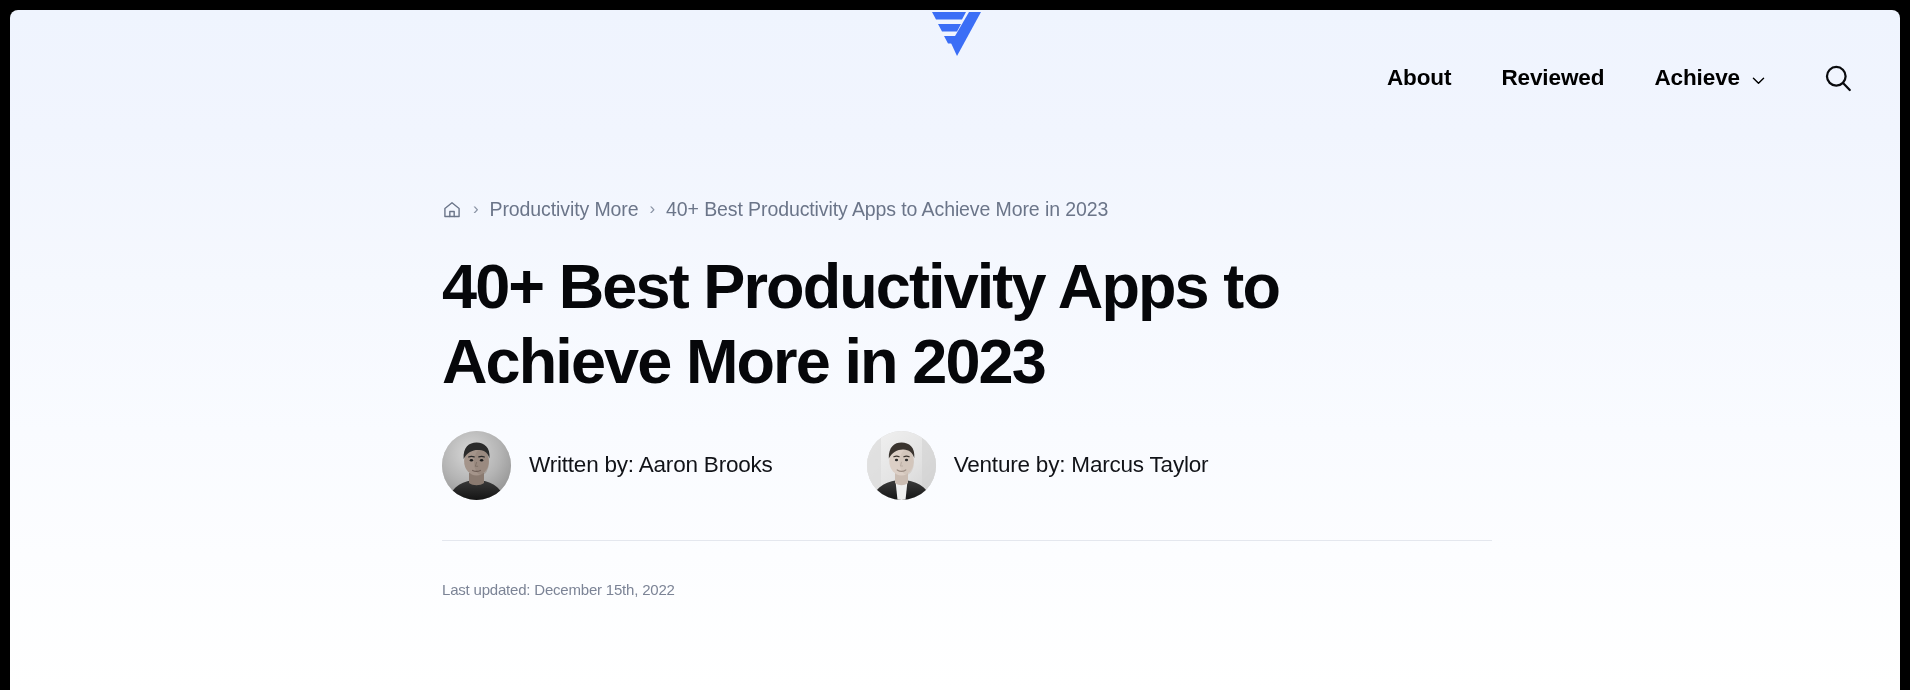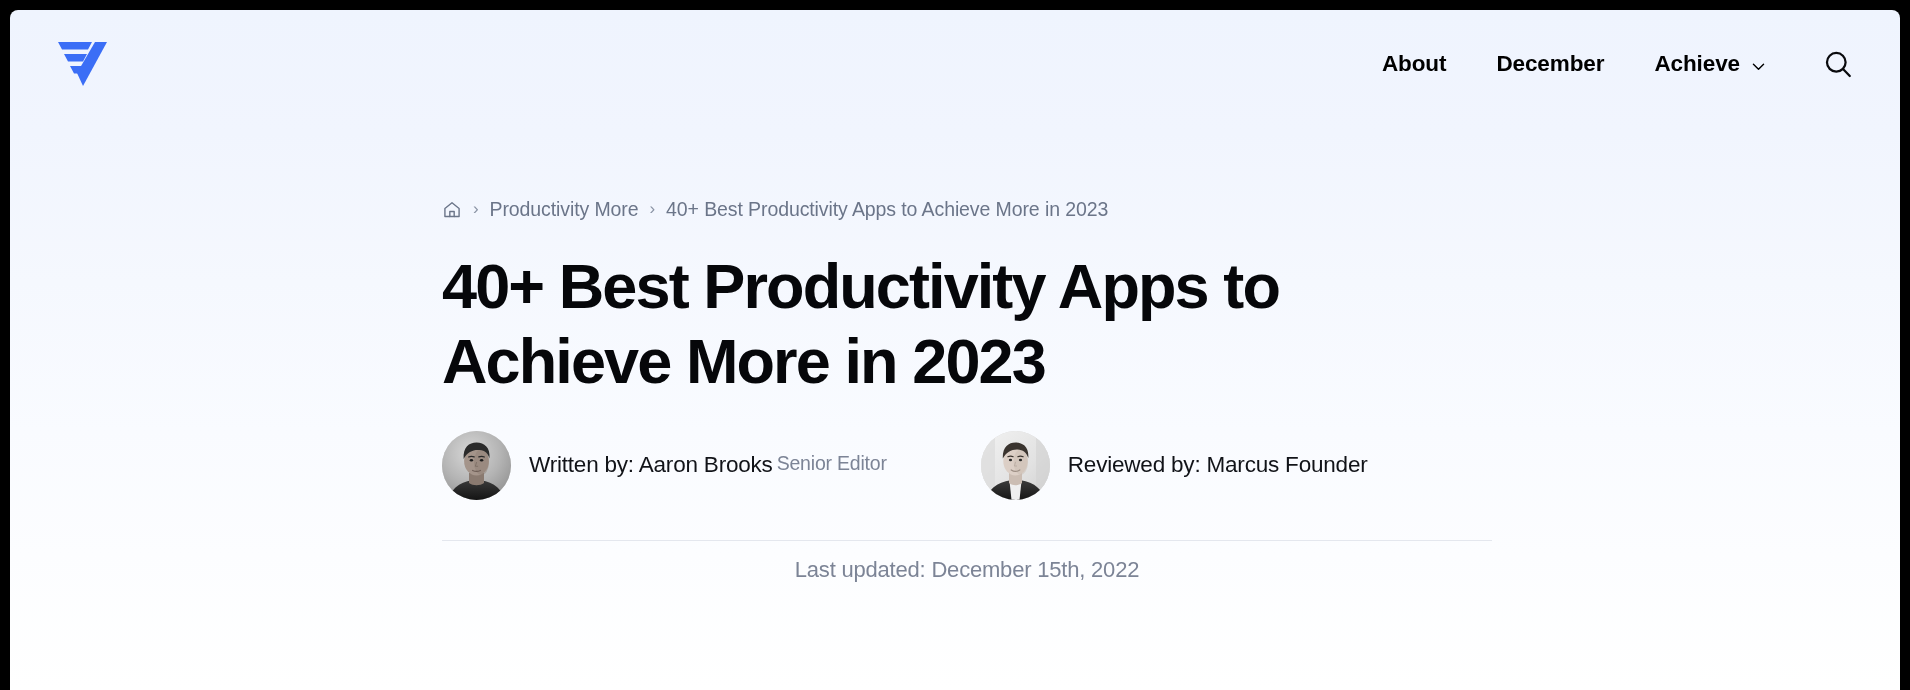--- a/index.html
+++ b/index.html
@@ -38,20 +38,21 @@
         #FFFFFF 100%);
   }
 
   
   .site-header {
     position: relative;
     height: 108px;
     display: flex;
     align-items: center;
     padding: 0 42px 0 46px;
+    flex-direction: column;
   }
 
   .brand-logo {
     display: block;
     width: 54px;
     height: 48px;
     line-height: 0;
   }
 
   .nav-wrap {
@@ -204,26 +205,25 @@
 
   
   .divider {
     width: 1050px;
     height: 1.5px;
     background: #E4E7EE;
     margin-top: 40px;
   }
 
   .last-updated {
-    margin-top: 16px;
-    font-size: 22px;
+    margin-top: 40px;
+    font-size: 15px;
     color: #7C8496;
     letter-spacing: -0.2px;
     white-space: nowrap;
-    text-align: center;
   }
 </style>
 </head>
 <body>
 
 <div class="screen-frame">
   <div class="page">
 
     <header class="site-header">
 
@@ -240,21 +240,21 @@
         </svg>
       </a>
 
       <nav class="nav-wrap">
 
         <a class="nav-link" href="#">
           <span>About</span>
         </a>
 
         <a class="nav-link" href="#">
-          <span>December</span>
+          <span>Reviewed</span>
         </a>
 
         <a class="nav-link" href="#">
           <span>Achieve</span>
           <span class="chevron-down">
             <svg viewBox="0 0 16 16" width="15" height="15">
               <path d="M2.6 5.6 L8 11 L13.4 5.6" fill="none" stroke="#000000" stroke-width="1.5" stroke-linecap="round" stroke-linejoin="round"></path>
             </svg>
           </span>
         </a>
@@ -327,21 +327,20 @@
 
               <path d="M26.6 26 Q29.4 24.7 32.2 25.9" stroke="#2B2B2B" stroke-width="1.15" fill="none" stroke-linecap="round"></path>
               <path d="M36.8 25.9 Q39.6 24.7 42.4 26" stroke="#2B2B2B" stroke-width="1.15" fill="none" stroke-linecap="round"></path>
 
               <path d="M34.5 31.5 L33.3 35.3 L35.7 35.3" stroke="#7E6E64" stroke-width="0.9" fill="none" stroke-linecap="round"></path>
               <path d="M30.6 39.4 Q34.5 41.4 38.4 39.4" stroke="#6E5E56" stroke-width="1.15" fill="none" stroke-linecap="round"></path>
             </svg>
           </div>
           <div class="byline-text">
             <span class="byline-name">Written by: Aaron Brooks</span>
-            <span class="byline-role">Senior Editor</span>
           </div>
         </div>
 
         <div class="byline reviewer">
           <div class="avatar">
             <svg viewBox="0 0 69 69" preserveAspectRatio="xMidYMid slice" aria-hidden="true">
               <defs>
                 <linearGradient id="bgB" x1="0" y1="0" x2="1" y2="1">
                   <stop offset="0%" stop-color="#F2F2F2"></stop>
                   <stop offset="60%" stop-color="#E2E2E2"></stop>
@@ -373,21 +372,21 @@
               <ellipse cx="39.5" cy="29" rx="1.6" ry="1.2" fill="#2A2A2A"></ellipse>
 
               <path d="M26.8 25.8 Q29.5 24.6 32.2 25.7" stroke="#3A342F" stroke-width="1.1" fill="none" stroke-linecap="round"></path>
               <path d="M36.8 25.7 Q39.5 24.6 42.2 25.8" stroke="#3A342F" stroke-width="1.1" fill="none" stroke-linecap="round"></path>
 
               <path d="M34.5 31.2 L33.4 35 L35.6 35" stroke="#B9ABA1" stroke-width="0.9" fill="none" stroke-linecap="round"></path>
               <path d="M30.2 38.9 Q34.5 41.8 38.8 38.9" stroke="#9C8E84" stroke-width="1.15" fill="none" stroke-linecap="round"></path>
             </svg>
           </div>
           <div class="byline-text">
-            <span class="byline-name">Reviewed by: Marcus Founder</span>
+            <span class="byline-name">Venture by: Marcus Taylor</span>
           </div>
         </div>
 
       </div>
 
       <div class="divider"></div>
 
       <div class="last-updated">Last updated: December 15th, 2022</div>
 
     </main>

